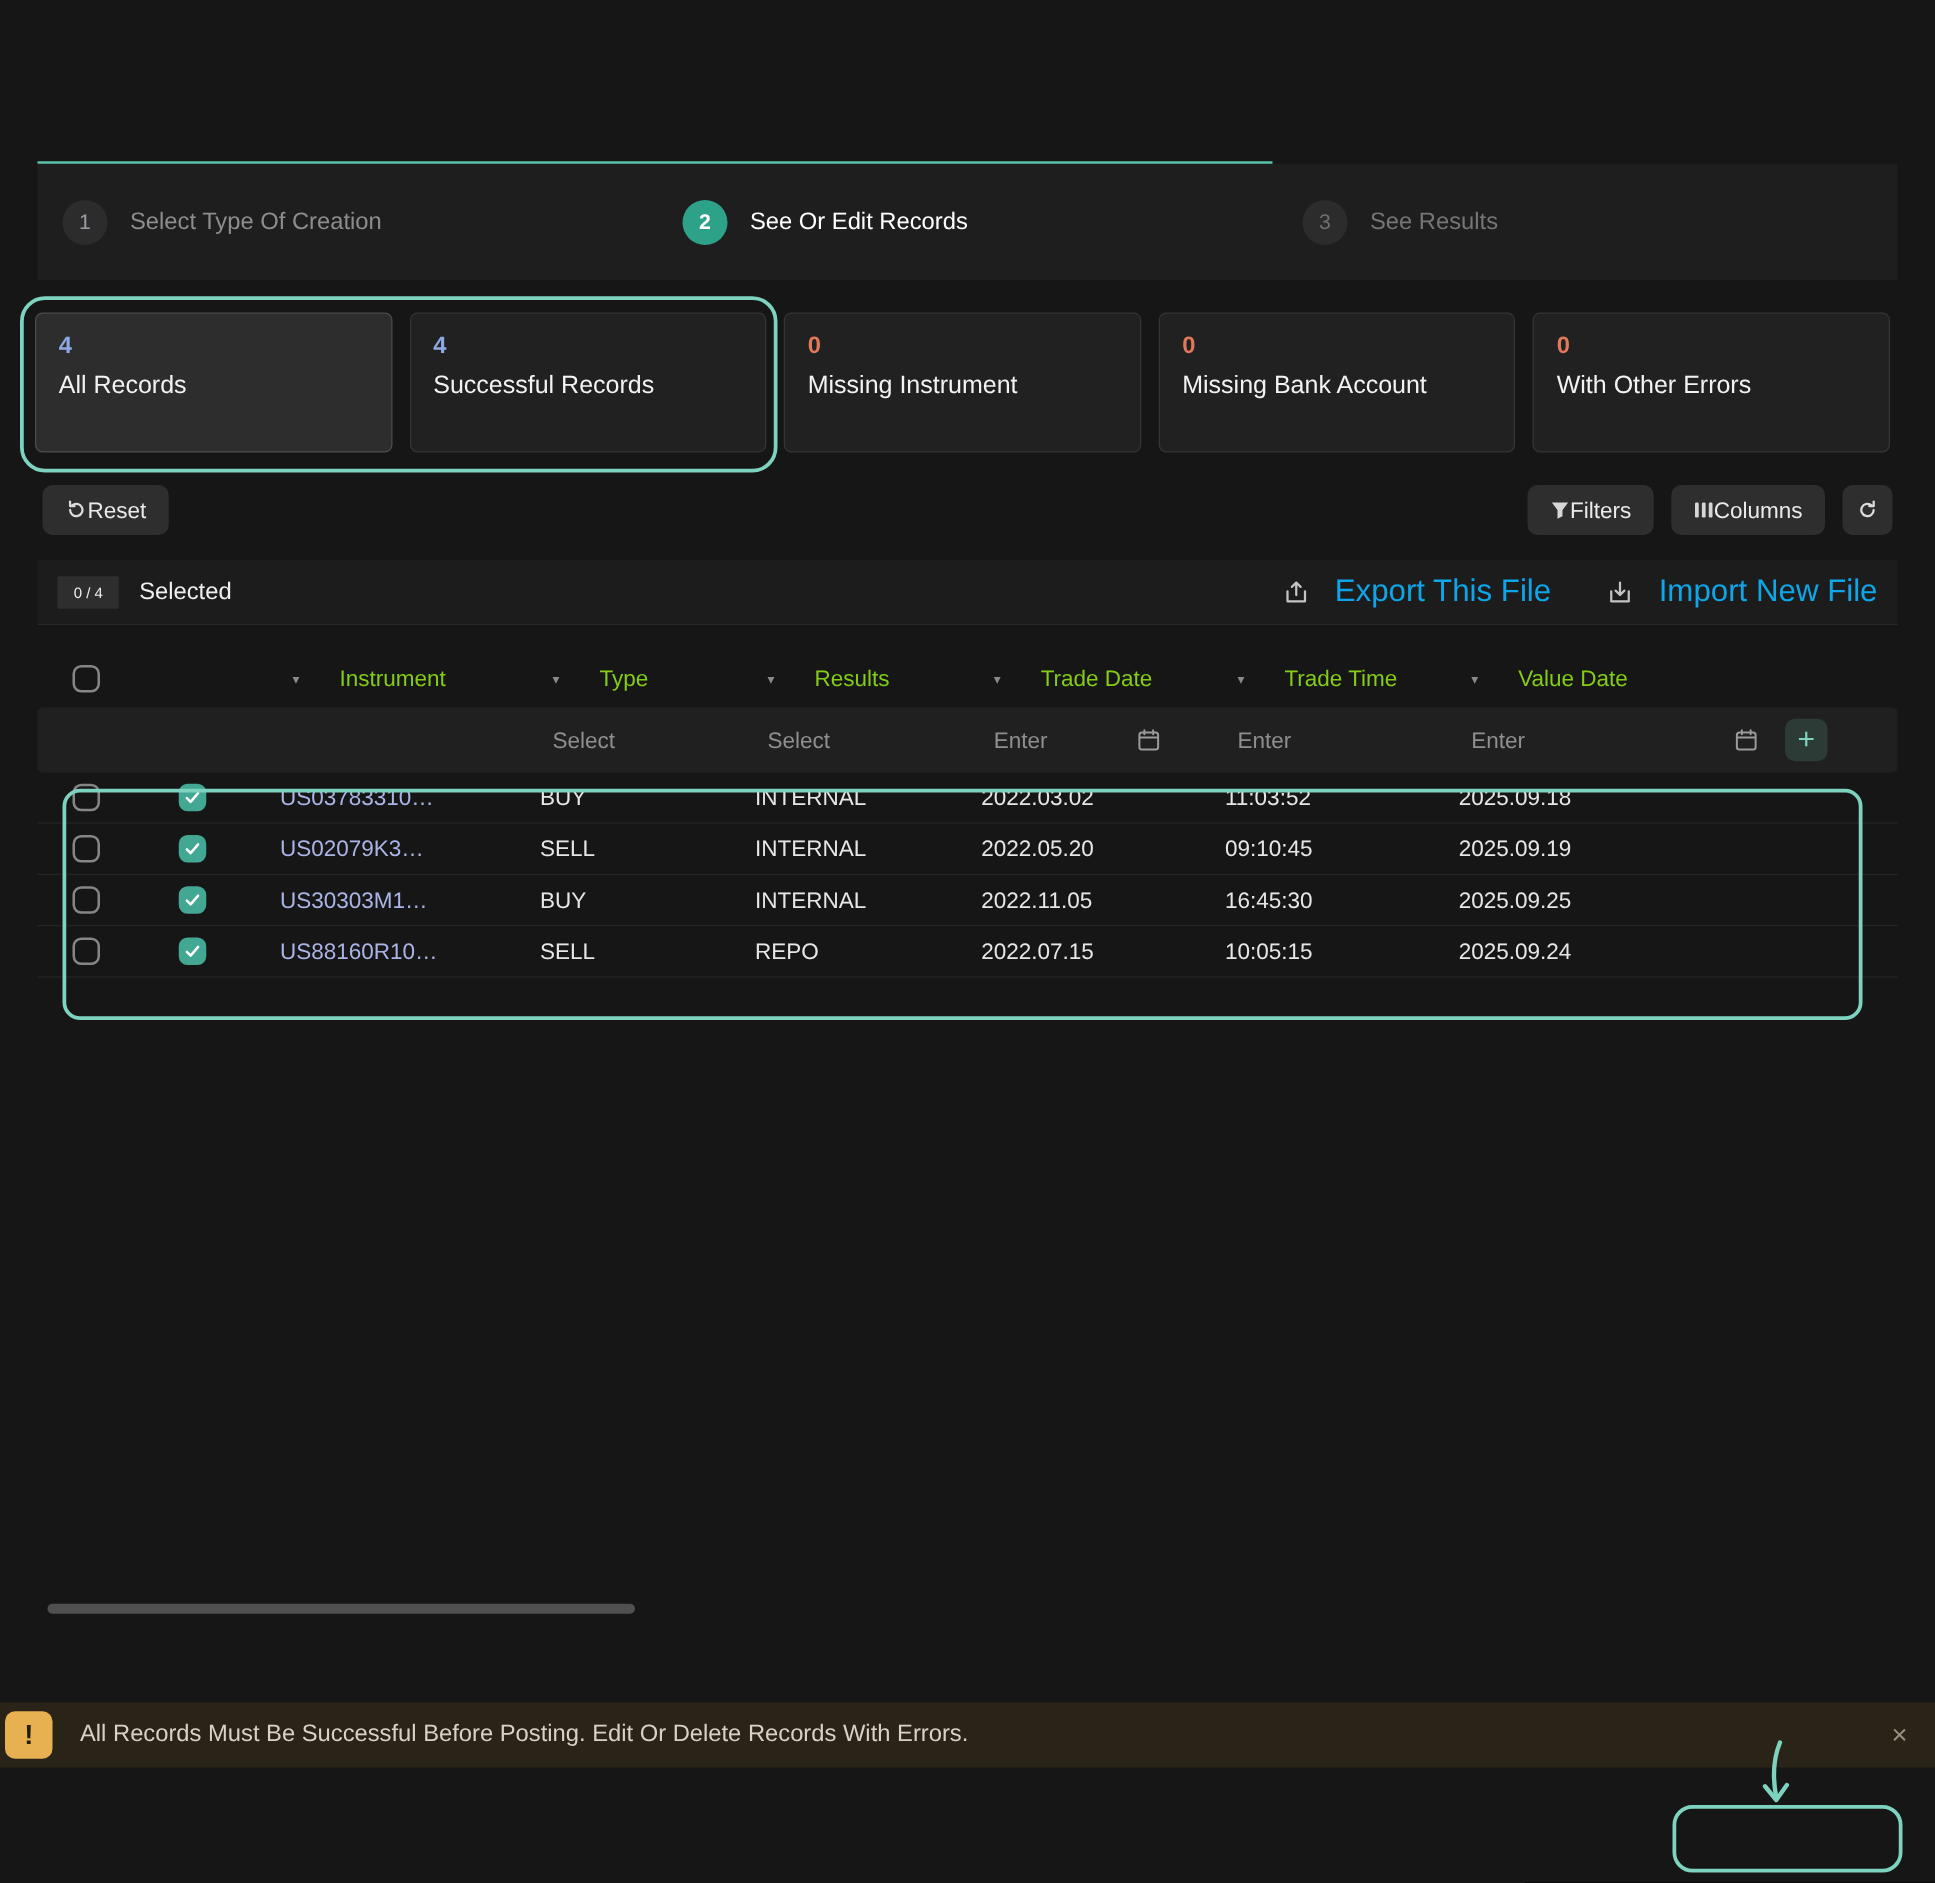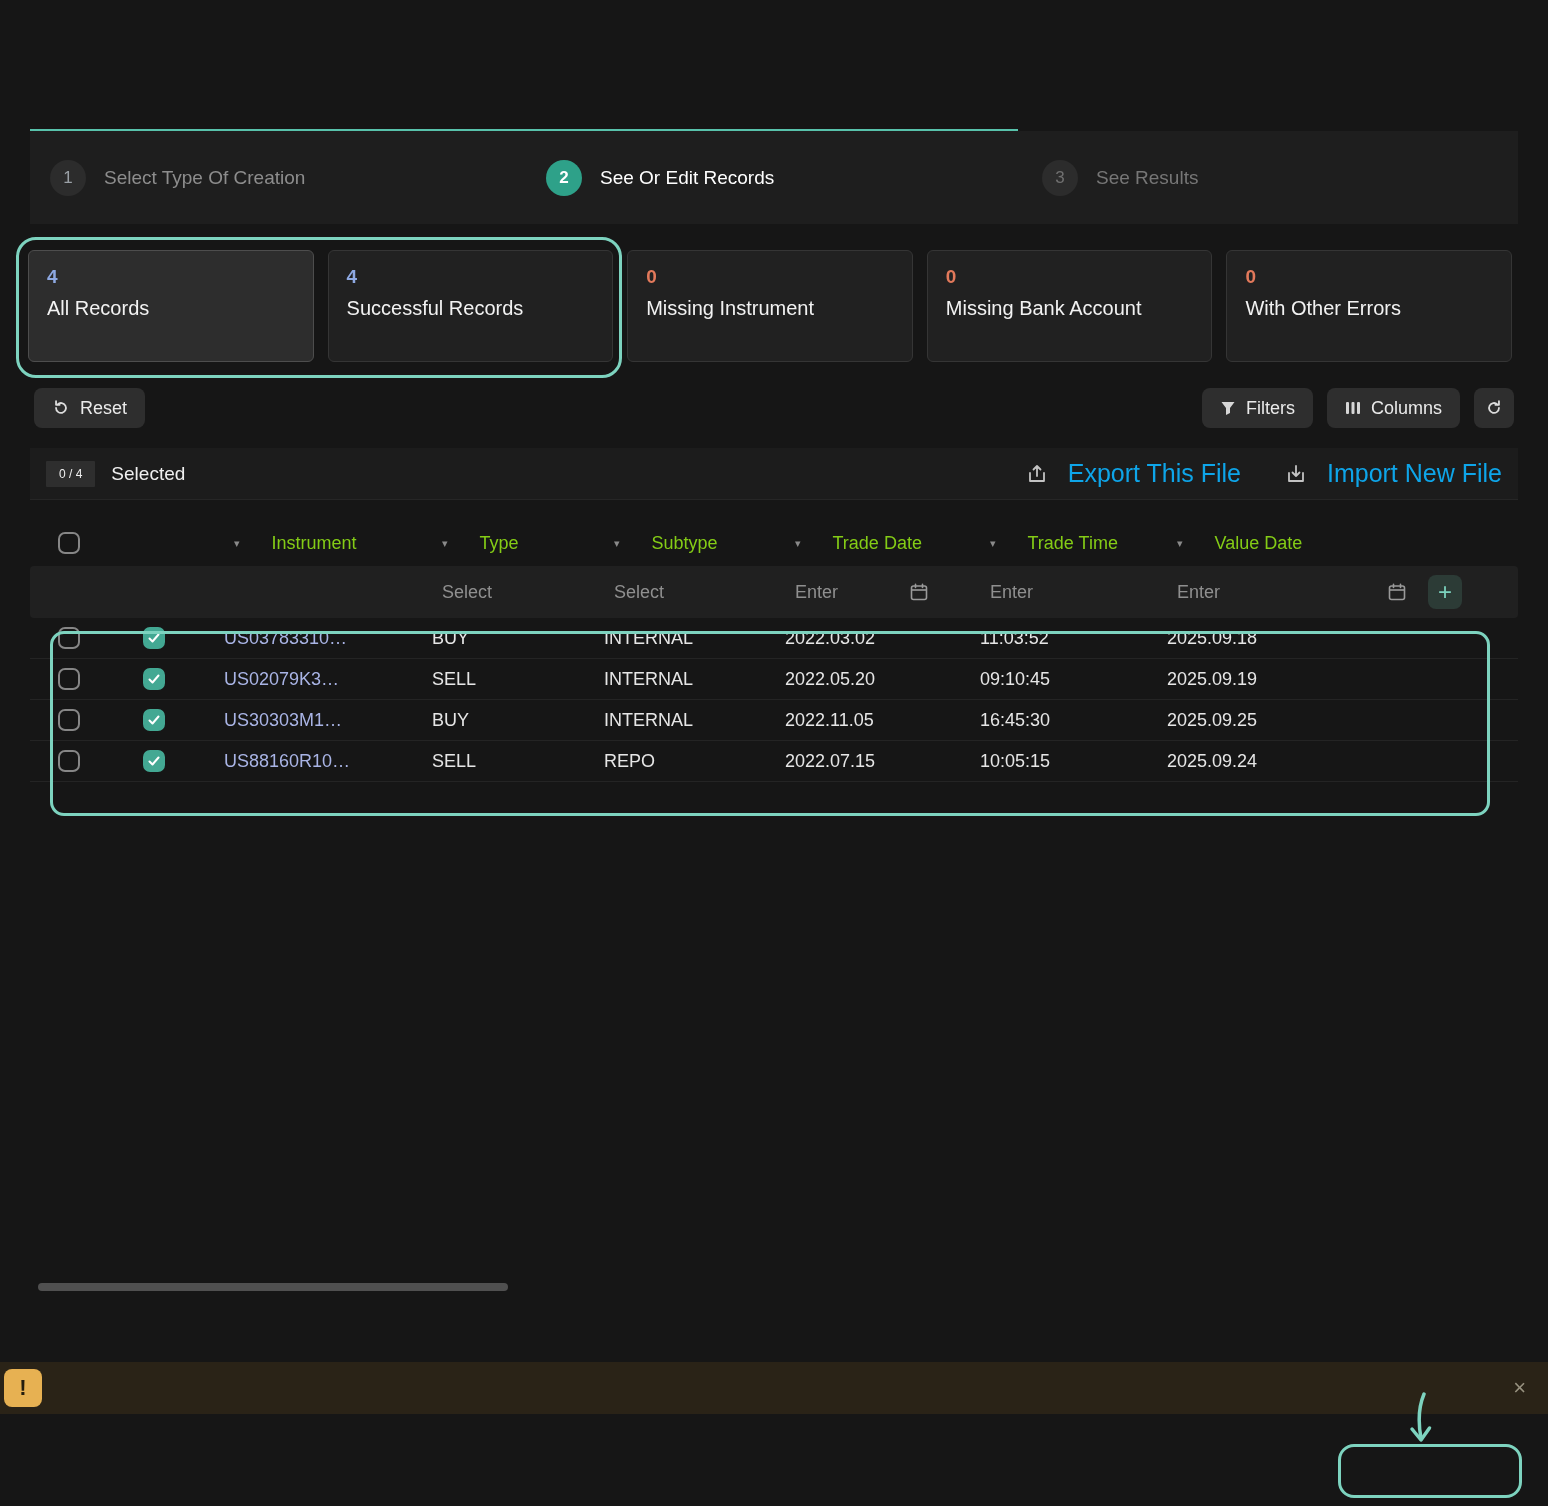--- a/index.html
+++ b/index.html
@@ -33,21 +33,21 @@
   .card { flex:1; height:112px; background:#212121; border:1px solid #353535; border-radius:6px;
           padding:15px 18px; cursor:pointer; }
   .card.selected { background:#2d2d2d; border-color:#4d4d4d; }
   .card-count { font-size:19px; font-weight:bold; margin-bottom:9px; }
   .count-blue { color:#8ea9e2; }
   .count-orange { color:#e2795b; }
   .card-label { font-size:20px; color:#f2f2f2; }
 
   
   .toolbar { position:absolute; top:388px; left:34px; right:34px; height:40px; display:flex; align-items:center; }
-  .btn { display:flex; align-items:center; gap:10px; background:#2e2e2e; border-radius:8px; height:40px;
+  .btn { display:flex; align-items:center; gap:0; background:#2e2e2e; border-radius:8px; height:40px;
          padding:0 18px; font-size:18px; color:#eaeaea; cursor:pointer; }
   .toolbar-right { margin-left:auto; display:flex; gap:14px; }
   .icon-btn { width:40px; padding:0; justify-content:center; }
 
   
   .selection-bar { position:absolute; top:448px; left:30px; right:30px; height:52px; background:#1c1c1c;
                    display:flex; align-items:center; padding:0 16px; border-bottom:1px solid #262626; }
   .sel-badge { background:#2e2e2e; border-radius:1px; padding:6px 13px; font-size:12px; color:#f0f0f0; }
   .sel-label { margin-left:16px; font-size:19px; color:#f0f0f0; }
   .sel-actions { margin-left:auto; display:flex; gap:44px; }
@@ -225,21 +225,21 @@
       <div class="cell hcell">
         <span class="chev">▾</span>
         <span class="hlabel">Instrument</span>
       </div>
       <div class="cell hcell">
         <span class="chev">▾</span>
         <span class="hlabel">Type</span>
       </div>
       <div class="cell hcell">
         <span class="chev">▾</span>
-        <span class="hlabel">Subtype</span>
+        <span class="hlabel">Results</span>
       </div>
       <div class="cell hcell">
         <span class="chev">▾</span>
         <span class="hlabel">Trade Date</span>
       </div>
       <div class="cell hcell">
         <span class="chev">▾</span>
         <span class="hlabel">Trade Time</span>
       </div>
       <div class="cell hcell">
@@ -355,20 +355,21 @@
       <div class="cell">10:05:15</div>
       <div class="cell">2025.09.24</div>
     </div>
 
   </div>
 
   <div class="hscroll"></div>
 
   <div class="banner">
     <div class="banner-icon">!</div>
+    <div class="banner-msg">All Records Must Be Successful Before Posting. Edit Or Delete Records With Errors.</div>
     <div class="banner-close">×</div>
   </div>
 
 
   <div class="ann ann-cards"></div>
   <div class="ann ann-rows"></div>
   <div class="ann ann-post"></div>
   <div class="ann-arrow">
     <svg width="44" height="56" viewBox="0 0 44 56">
         <path d="M24 2c-5 12-6 28-3 44" fill="none" stroke="#7dd3bf" stroke-width="3.5" stroke-linecap="round"></path>

